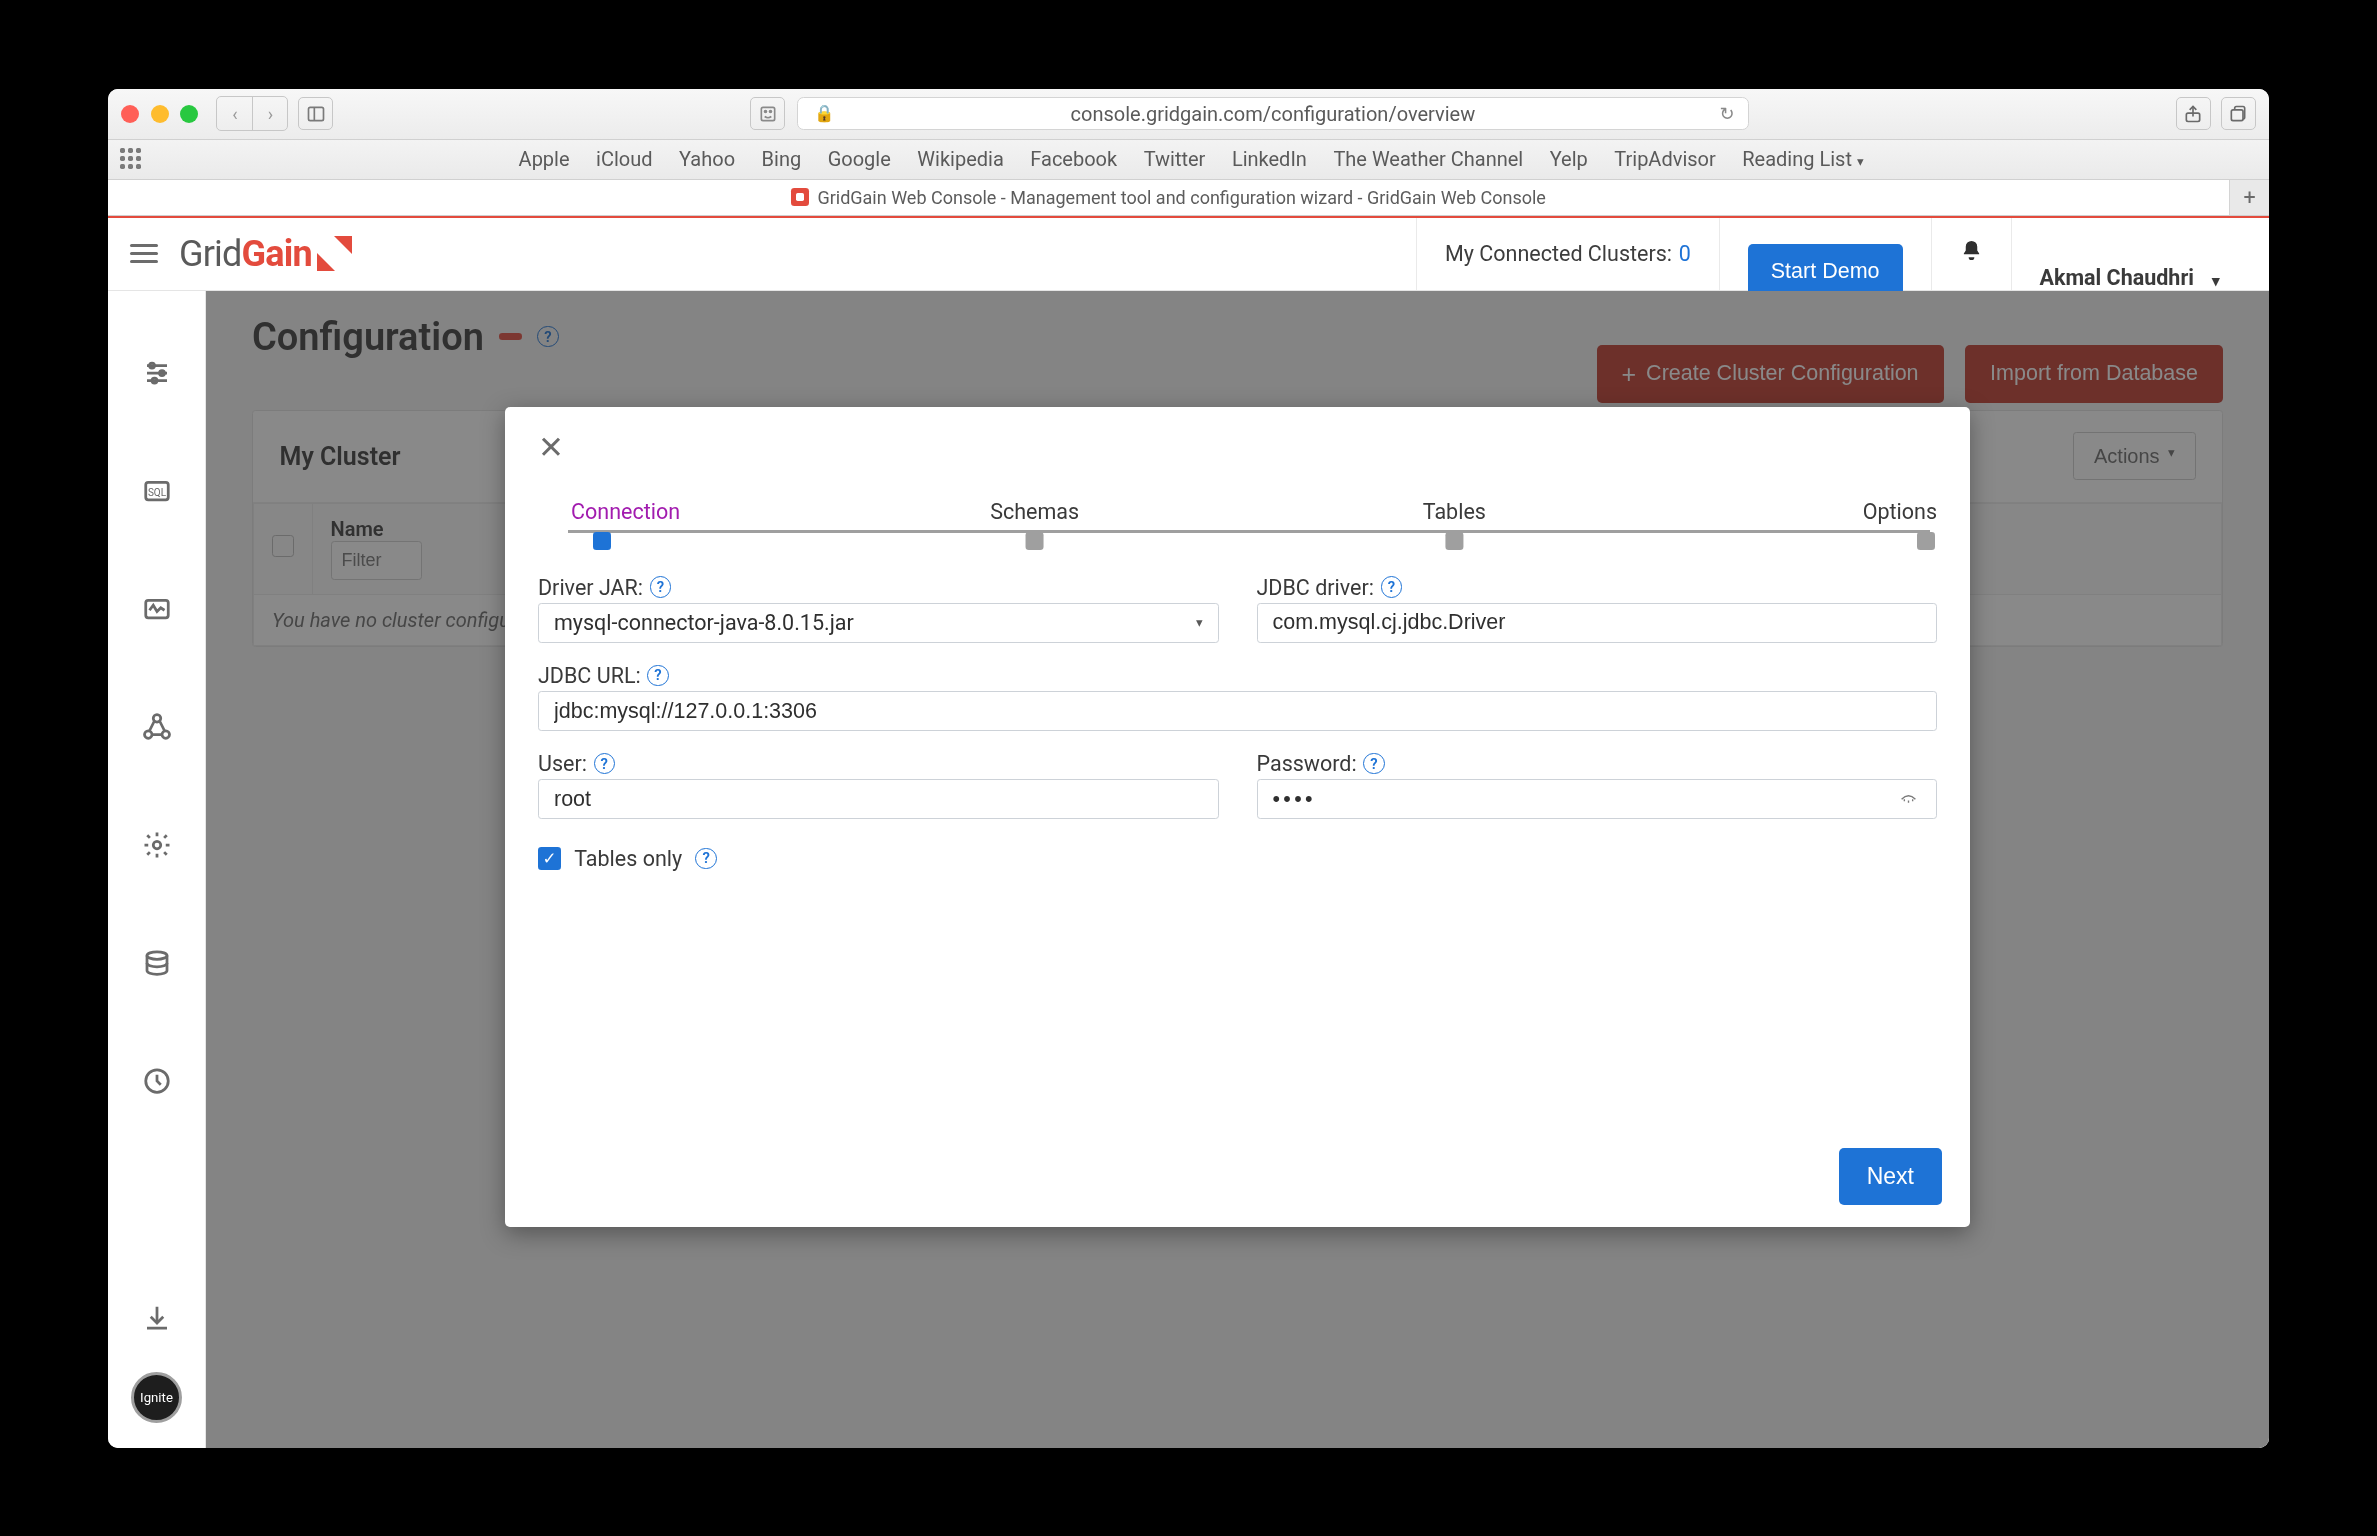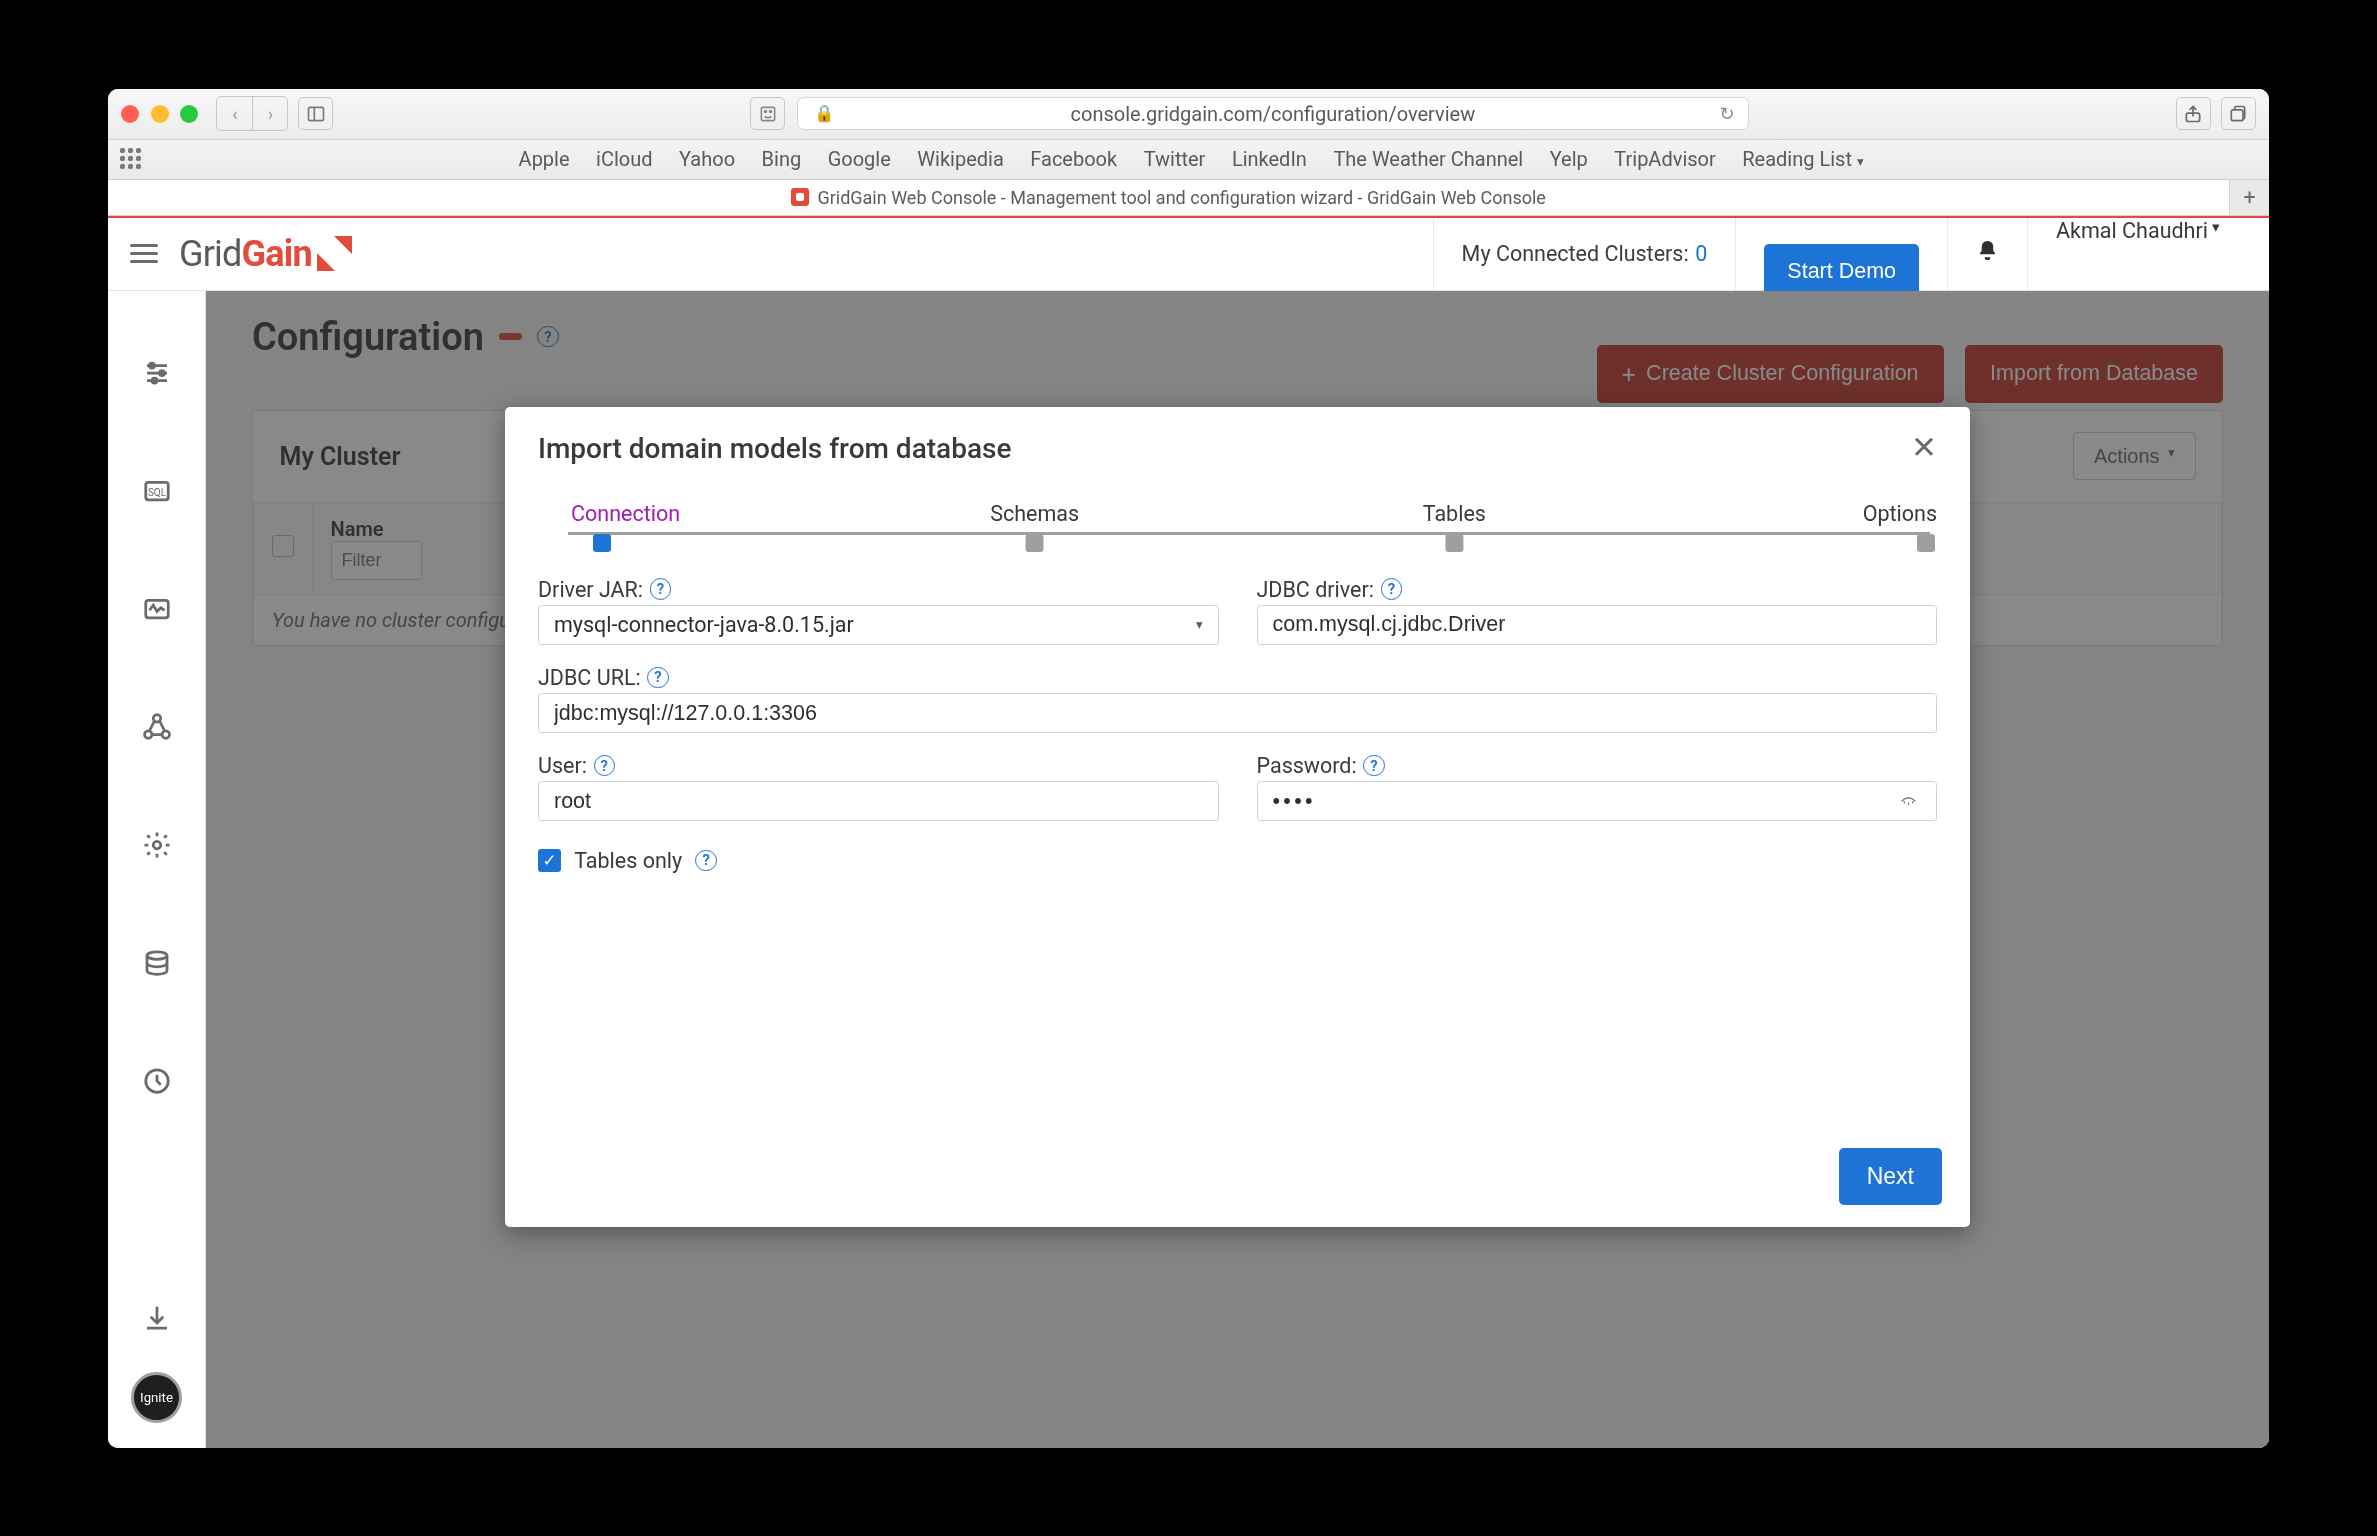--- a/index.html
+++ b/index.html
@@ -96,21 +96,21 @@
   .logo-arrows{ width:35px;height:35px; position:relative; }
   .logo-arrows::before,.logo-arrows::after{content:"";position:absolute;width:0;height:0;}
   .logo-arrows::before{left:0;bottom:0;border-left:18px solid #e34b3d;border-top:18px solid transparent;}
   .logo-arrows::after{right:0;top:0;border-right:18px solid #e34b3d;border-bottom:18px solid transparent;}
 
   .app-header-spacer{ flex:1; }
   .hdr-block{ height:100%; display:flex; align-items:center; padding:0 28px; border-left:0.8px solid #eaeaea; font-size:21.5px; color:#3d3d3d;}
   .hdr-block .count{ color:#1e73d6; margin-left:6.6px;}
   .start-demo{ background:#1e73d6; color:#fff; font-size:21.5px; border:none; padding:15px 23px; border-radius:5px;margin-top:36px;}
   .bell{ font-size:23px; color:#2f2f2f;}
-  .user{ display:flex; align-items:flex-start; gap:4px; font-size:21.5px; color:#3a3a3a;}
+  .user{ display:flex; align-items:flex-end; gap:18px; font-size:21.5px; color:#3a3a3a;font-weight:bold;}
   .user .chev{ font-size:15px;}
 
   .app-body { flex:1; display:flex; position:relative; overflow:hidden;}
   .left-rail{
     width:98px; background:#fff; border-right:0.8px solid #e6e6e6;
     display:flex; flex-direction:column; align-items:center; padding-top:65px; gap:83px;
   }
   .rail-icon{ width:35px;height:35px; color:#6b6b6b; display:flex;align-items:center;justify-content:center;}
   .rail-icon svg{width:30px;height:30px;stroke:#6b6b6b;fill:none;stroke-width:2.2;}
   .rail-bottom{ margin-top:auto; margin-bottom:25px; display:flex;flex-direction:column;align-items:center;gap:36px;}
@@ -404,21 +404,20 @@
               <tr class="placeholder-row">
                   <td colspan="5">You have no cluster configurations</td>
                 </tr>
             </tbody>
           </table>
         </div>
 
         <div class="scrim">
           <div class="modal">
             <div class="modal-hdr">
-              <h1>Import domain models from database</h1>
               <button class="close-x">✕</button>
             </div>
 
             <div class="stepper">
               <div class="stepper-line">
                   <div class="done" style="width:0%"></div>
                 </div>
               <div class="step s1 active">
                 <span>Connection</span><div class="step-dot"></div>
               </div>

